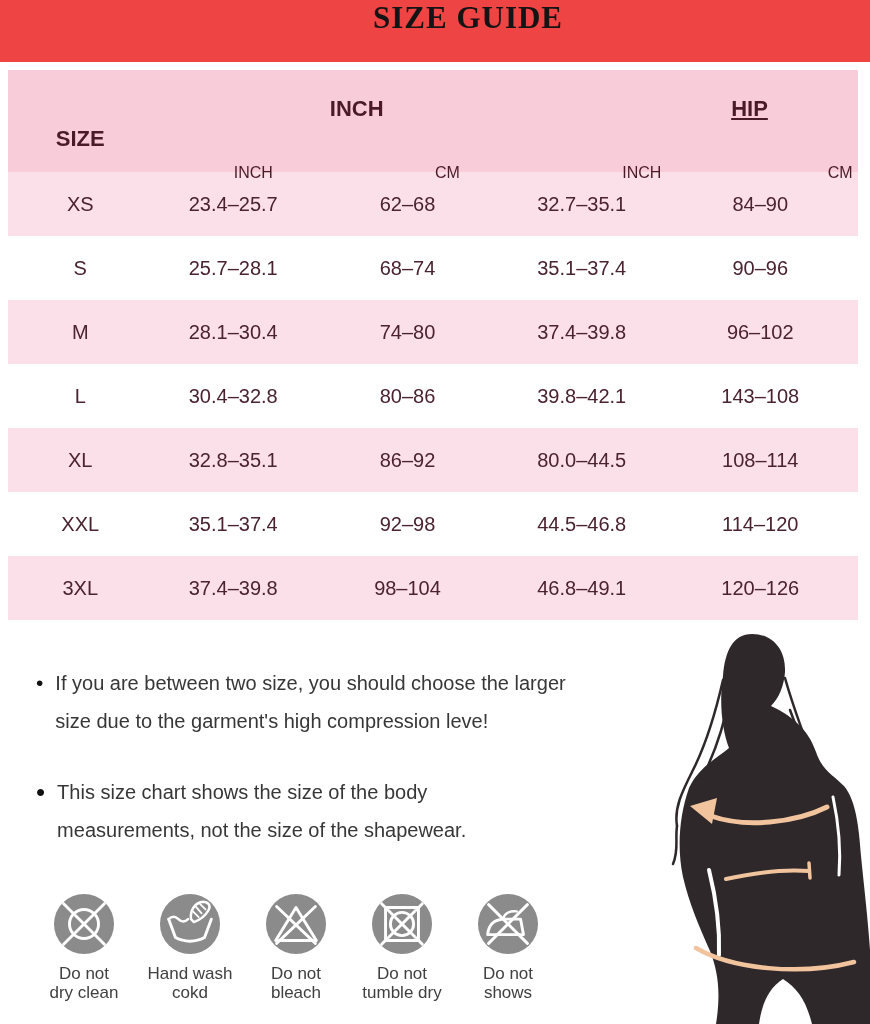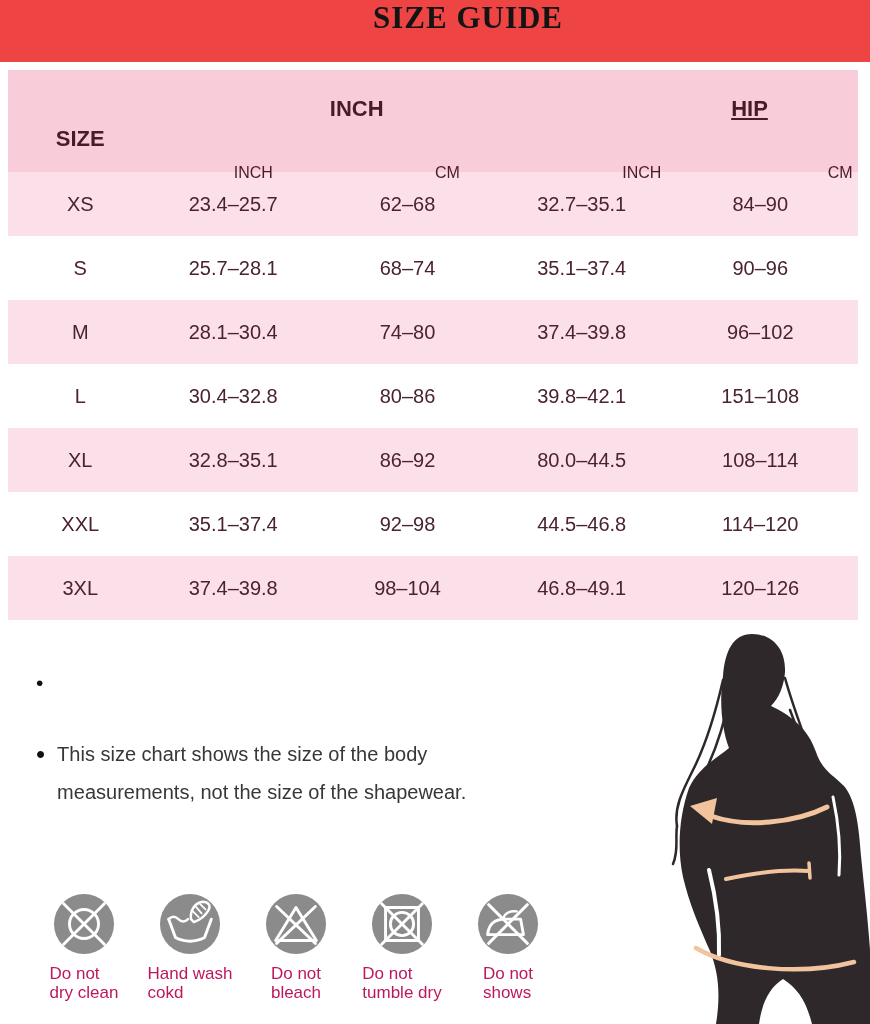--- a/index.html
+++ b/index.html
@@ -53,21 +53,21 @@
   .notes { position:absolute; left:36px; top:664px; width:600px; }
   .note { display:flex; margin-bottom:33px; color:#373737; }
   .note .dot { font-size:21px; line-height:38px; margin-right:12px; color:#111; }
   .note .txt { font-size:20px; line-height:38px; }
   .note .txt span { display:block; }
 
   
   .care { position:absolute; left:31px; top:893px; display:flex; }
   .care-item { width:106px; display:flex; flex-direction:column; align-items:center; }
   .care-item svg { width:62px; height:62px; display:block; }
-  .care-label { margin-top:9px; font-size:17px; line-height:19px; color:#be185d; text-align:left; }
+  .care-label { margin-top:9px; font-size:17px; line-height:19px; color:#404040; text-align:center; }
   .care-label span { display:block; }
 
   
   .figure { position:absolute; left:620px; top:620px; width:250px; height:404px; }
 </style>
 </head>
 <body>
 
 <div class="page">
 
@@ -106,21 +106,21 @@
         <div class="cell">28.1–30.4</div>
         <div class="cell">74–80</div>
         <div class="cell">37.4–39.8</div>
         <div class="cell">96–102</div>
       </div>
       <div class="grid-row trow">
         <div class="cell">L</div>
         <div class="cell">30.4–32.8</div>
         <div class="cell">80–86</div>
         <div class="cell">39.8–42.1</div>
-        <div class="cell">151–108</div>
+        <div class="cell">143–108</div>
       </div>
       <div class="grid-row trow">
         <div class="cell">XL</div>
         <div class="cell">32.8–35.1</div>
         <div class="cell">86–92</div>
         <div class="cell">80.0–44.5</div>
         <div class="cell">108–114</div>
       </div>
       <div class="grid-row trow">
         <div class="cell">XXL</div>
@@ -135,20 +135,24 @@
         <div class="cell">98–104</div>
         <div class="cell">46.8–49.1</div>
         <div class="cell">120–126</div>
       </div>
     </div>
   </div>
 
   <div class="notes">
     <div class="note">
       <span class="dot">•</span>
+      <span class="txt">
+        <span>If you are between two size, you should choose the larger</span>
+        <span>size due to the garment's high compression leve!</span>
+      </span>
     </div>
     <div class="note">
       <span class="dot" style="font-size:26px;">•</span>
       <span class="txt">
         <span>This size chart shows the size of the body</span>
         <span>measurements, not the size of the shapewear.</span>
       </span>
     </div>
   </div>
 

